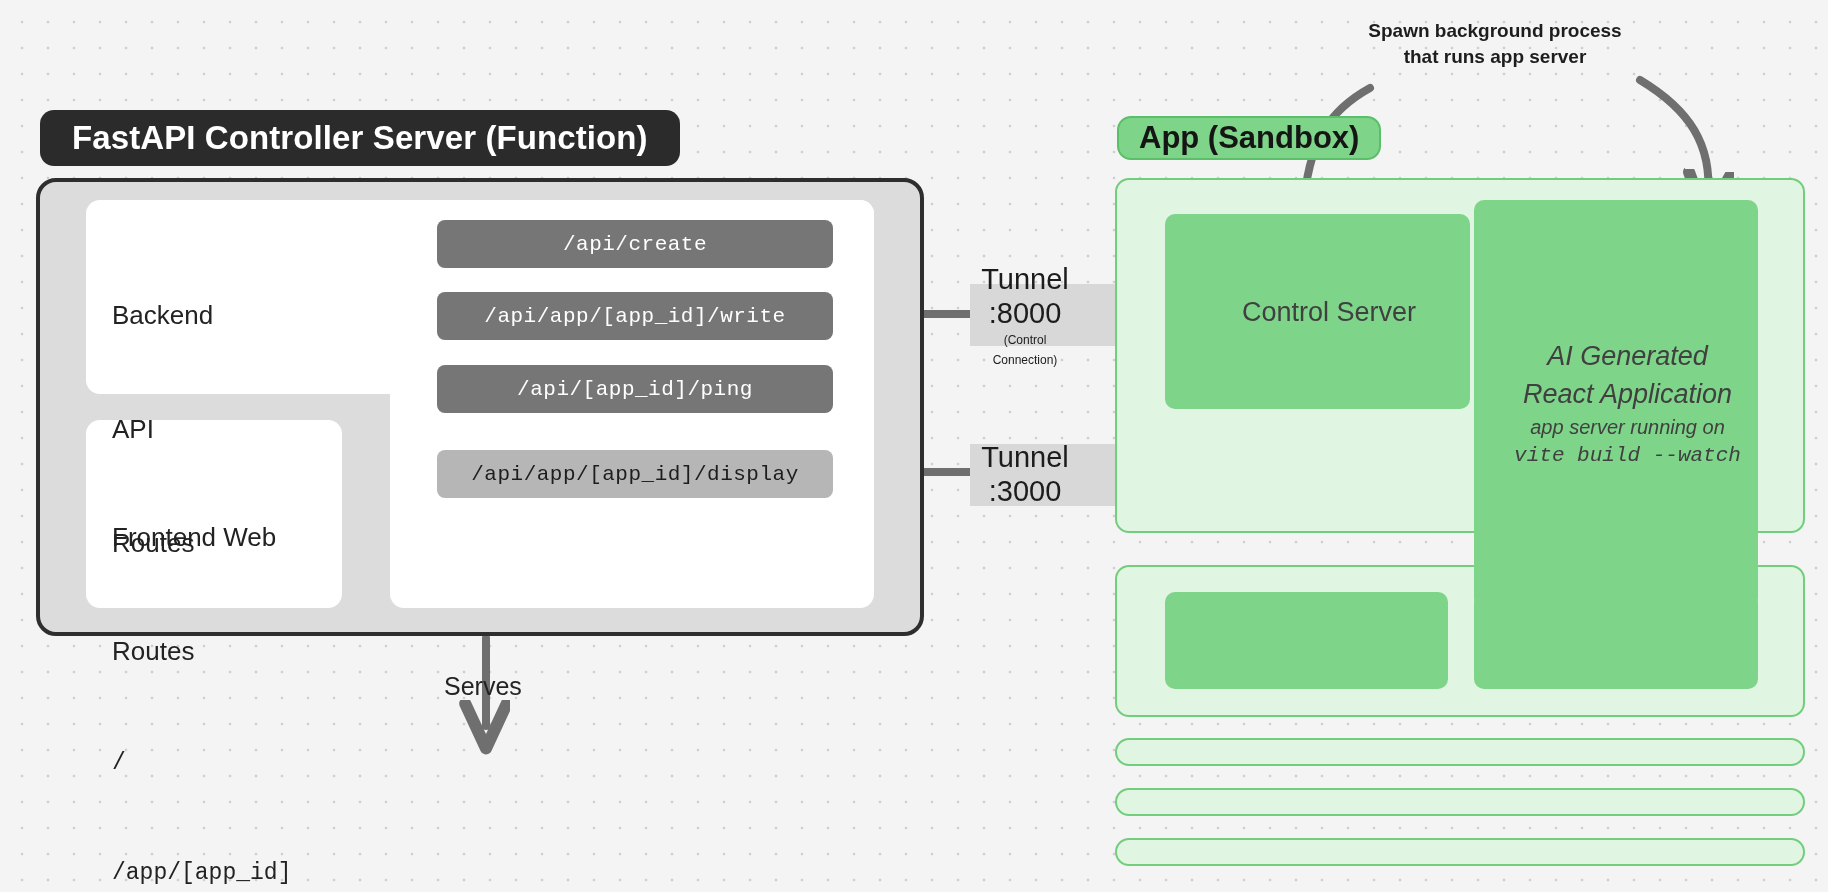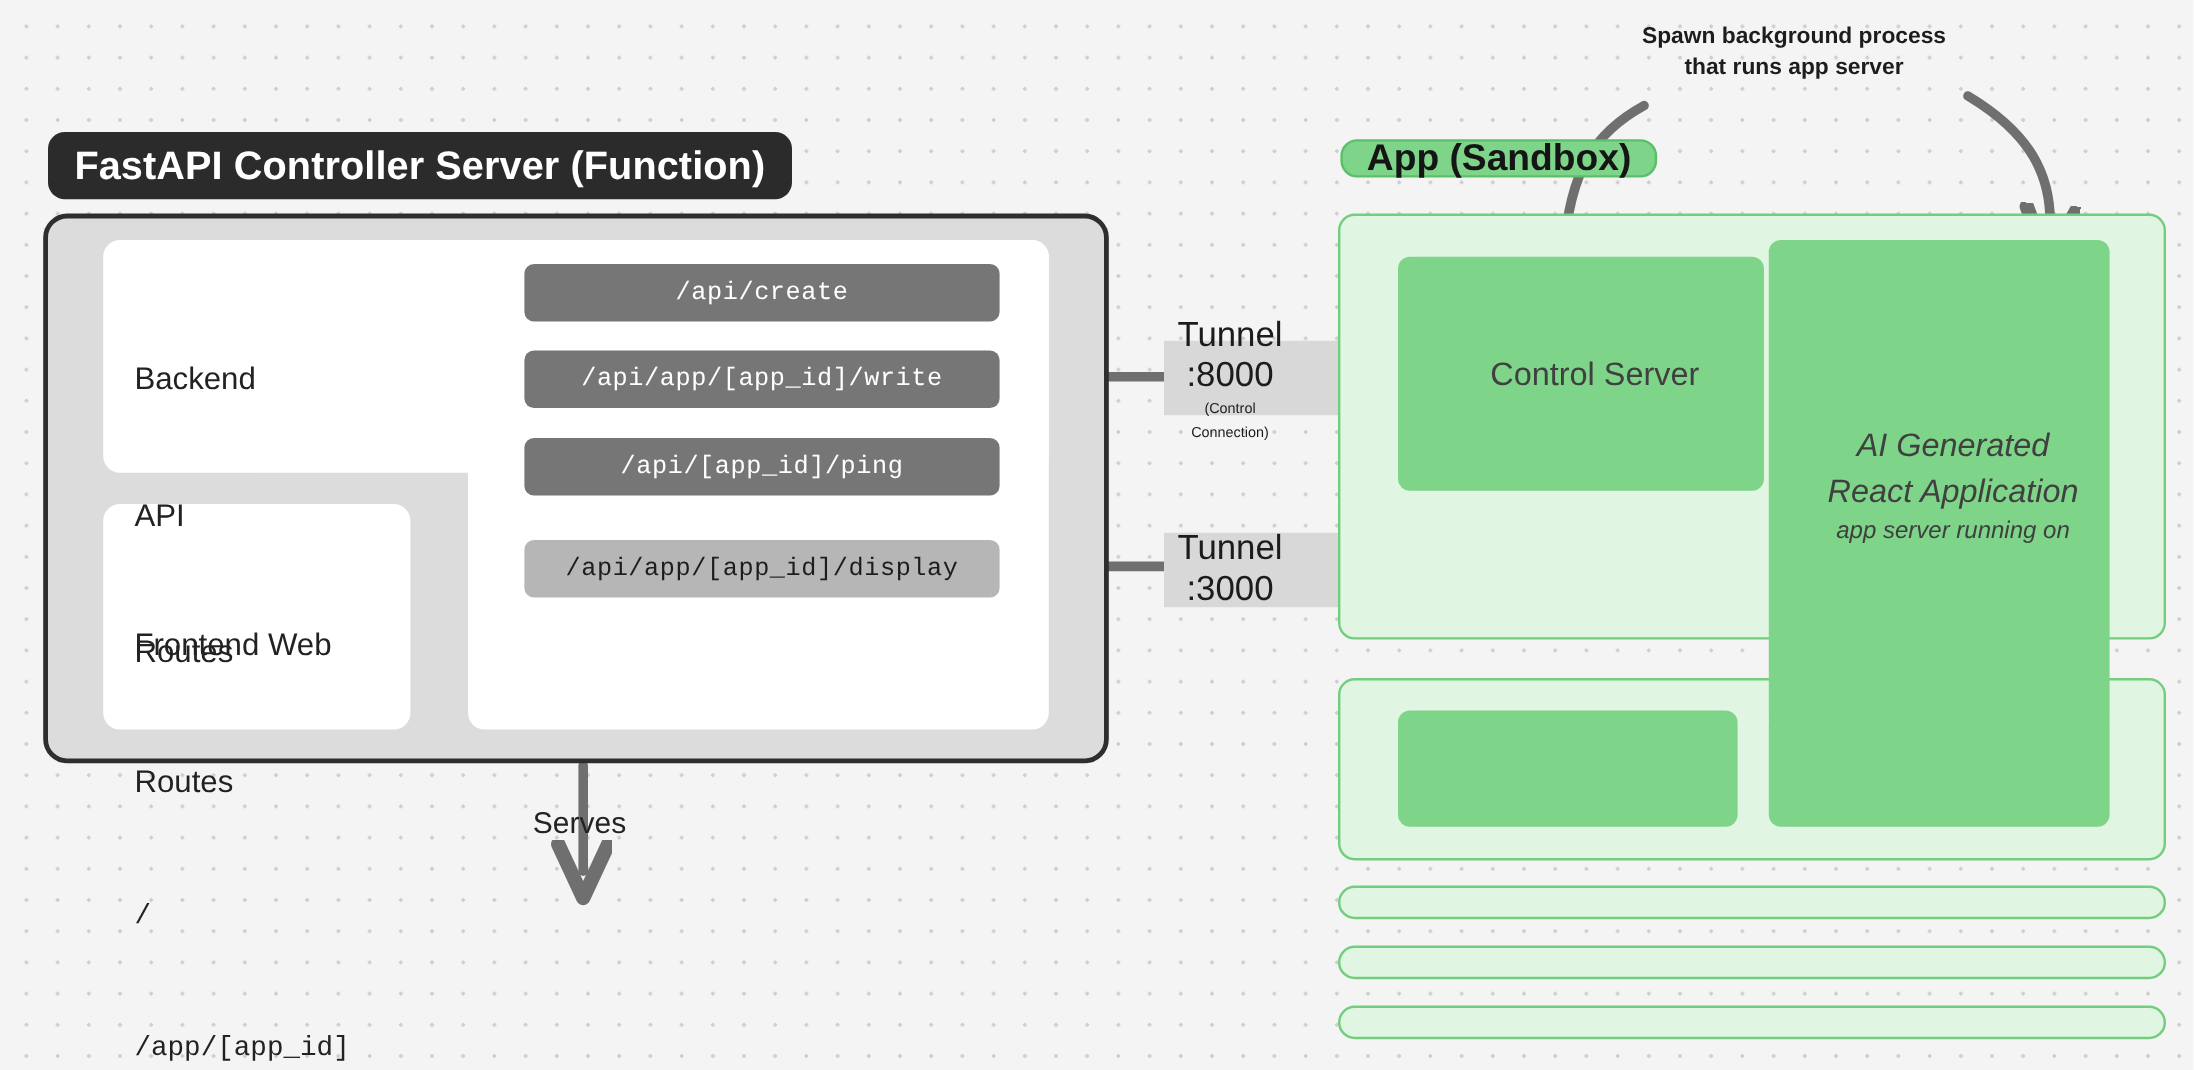--- a/index.html
+++ b/index.html
@@ -27,21 +27,21 @@
     position: absolute;
     display: flex; align-items: center; justify-content: center;
     border-radius: 14px;
     font-weight: bold;
     white-space: nowrap;
     z-index: 6;
   }
   .badge-dark {
     background: #2b2b2b;
     color: #ffffff;
-    padding: 0 22px;
+    padding: 0 32px;
     font-size: 33px;
     letter-spacing: .1px;
   }
   .badge-green {
     background: #7ed488;
     color: #151515;
     border: 2px solid #5bbf6a;
     padding: 0 20px;
     font-size: 31px;
   }
@@ -293,36 +293,37 @@
   </div>
 
   <div class="serves-label">Serves</div>
 
 
   <div class="annotation">
     <div>Spawn background process</div>
     <div>that runs app server</div>
   </div>
 
-  <div class="title-badge badge-green" style="left:1117px; top:116px; height:32px;">
+  <div class="title-badge badge-green" style="left:1117px; top:116px; height:44px;">
     <span>App (Sandbox)</span>
   </div>
 
   <div class="sandbox-group sandbox-main"></div>
   <div class="sandbox-group sandbox-second"></div>
   <div class="sandbox-group sandbox-strip"></div>
   <div class="sandbox-group sandbox-strip2"></div>
   <div class="sandbox-group sandbox-strip3"></div>
 
   <div class="green-box box-control">
     <div class="box-title">Control Server</div>
   </div>
 
   <div class="green-box box-react">
     <div class="box-title">AI Generated</div>
     <div class="box-title">React Application</div>
     <div class="box-sub">app server running on</div>
+    <div class="box-mono">vite build --watch</div>
   </div>
 
   <div class="green-box box-empty-a"></div>
   <div class="green-box box-empty-b"></div>
 
 </div>
 
 </body></html>

